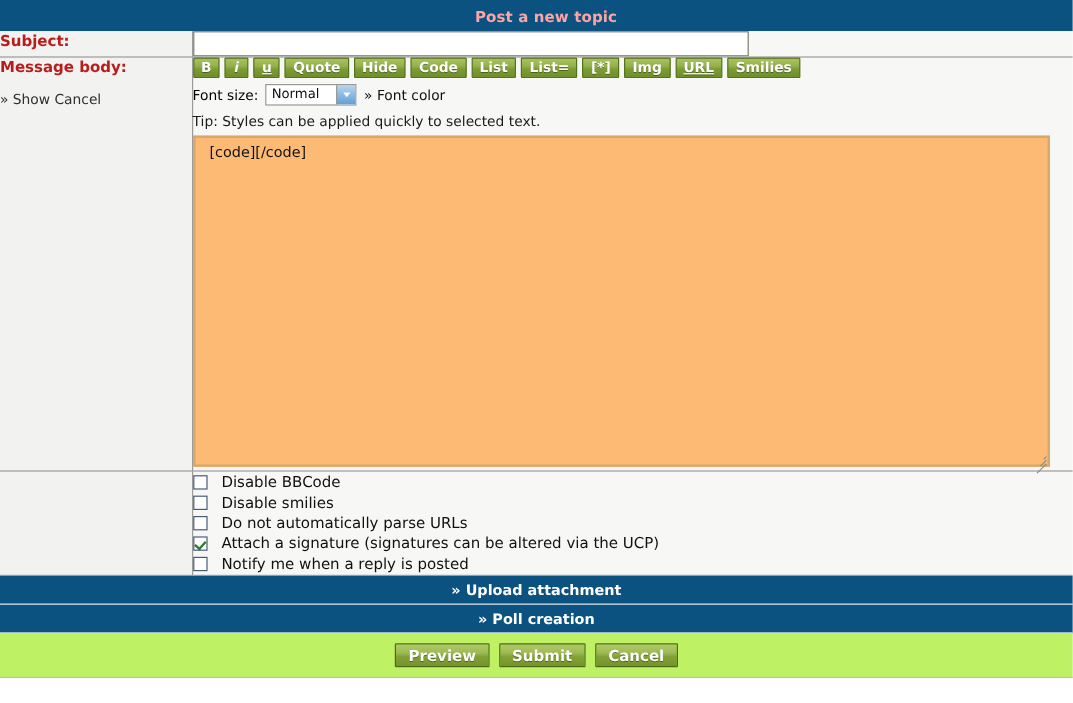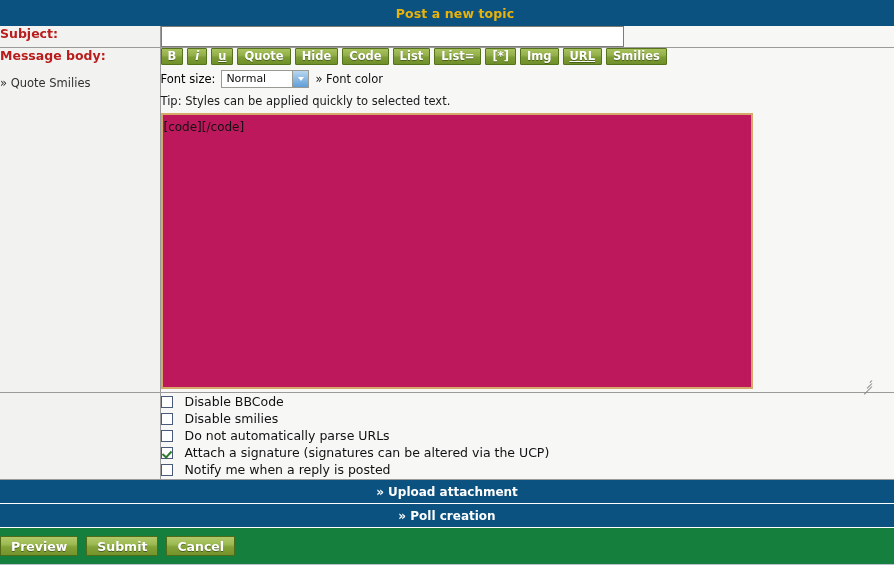--- a/index.html
+++ b/index.html
@@ -21,21 +21,21 @@
     height: 586px;
     position: relative;
     background: #ffffff;
     box-sizing: border-box;
   }
 
   
   .titlebar {
     height: 26px;
     background: #0b5280;
-    color: #eab308;
+    color: #fca5a5;
     font-weight: bold;
     font-size: 12.5px;
     display: flex;
     align-items: center;
     justify-content: center;
     letter-spacing: .1px;
     padding-left: 16px;
   }
 
   
@@ -130,21 +130,21 @@
     color: #000;
     margin-bottom: 6px;
     height: 18px;
   }
   .fontrow .flabel { line-height: 16px; text-align: right; }
   .fsize-select {
     position: relative;
     display: inline-flex;
     align-items: center;
     height: 18px;
-    width: 88px;
+    width: 76px;
     border: 1px solid #9a9a92;
     background: #ffffff;
     box-sizing: border-box;
     font-size: 11px;
     padding-left: 4px;
     cursor: pointer;
   }
   .fsize-select .val { flex: 1; color: #111; line-height: 16px; }
   .fsize-select .arrowbox {
     width: 15px;
@@ -174,28 +174,28 @@
     margin-bottom: 5px;
     line-height: 14px;
   }
 
   
   .msg-wrap {
     position: relative;
     width: 714px;
   }
   .msg-area {
-    width: 592px;
+    width: 714px;
     height: 276px;
     border: 2px solid #d6a96a;
-    background: #be185d;
+    background: #fdba74;
     font-family: "DejaVu Sans", "Liberation Sans", sans-serif;
     font-size: 12px;
     color: #111;
-    padding: 5px 1px;
+    padding: 5px 12px;
     box-sizing: border-box;
     resize: none;
     outline: none;
     line-height: 15px;
   }
   .resize-grip {
     position: absolute;
     right: 3px;
     bottom: 4px;
     width: 12px;
@@ -266,23 +266,24 @@
     align-items: center;
     justify-content: center;
     border-bottom: 1px solid #ffffff;
     cursor: pointer;
     text-decoration: none;
   }
 
   
   .footer {
     height: 36px;
-    background: #15803d;
-    display: flex;
-    align-items: center;
+    background: #bef264;
+    display: flex;
+    align-items: center;
+    justify-content: center;
     gap: 8px;
     border-bottom: 1px solid #b8bfcd;
   }
   .fbtn {
     height: 20px;
     padding: 0 10px;
     font-size: 12.5px;
     font-weight: bold;
     color: #ffffff;
     background: linear-gradient(to bottom, #b2c96a 0%, #9cba52 40%, #83a338 55%, #74942c 100%);
@@ -316,21 +317,21 @@
           <span class="lbl">Subject:</span>
         </td>
         <td class="col-field">
           <input class="subject-input" type="text" value="" style="">
         </td>
       </tr>
 
       <tr>
         <td class="col-label">
           <span class="lbl">Message body:</span>
-          <a class="sublink" href="#">» Quote Smilies</a>
+          <a class="sublink" href="#">» Show Cancel</a>
         </td>
         <td class="col-field">
 
           <div class="bb-row">
             <button class="bbbtn">B</button>
             <button class="bbbtn italic">i</button>
             <button class="bbbtn under">u</button>
             <button class="bbbtn">Quote</button>
             <button class="bbbtn">Hide</button>
             <button class="bbbtn">Code</button>

